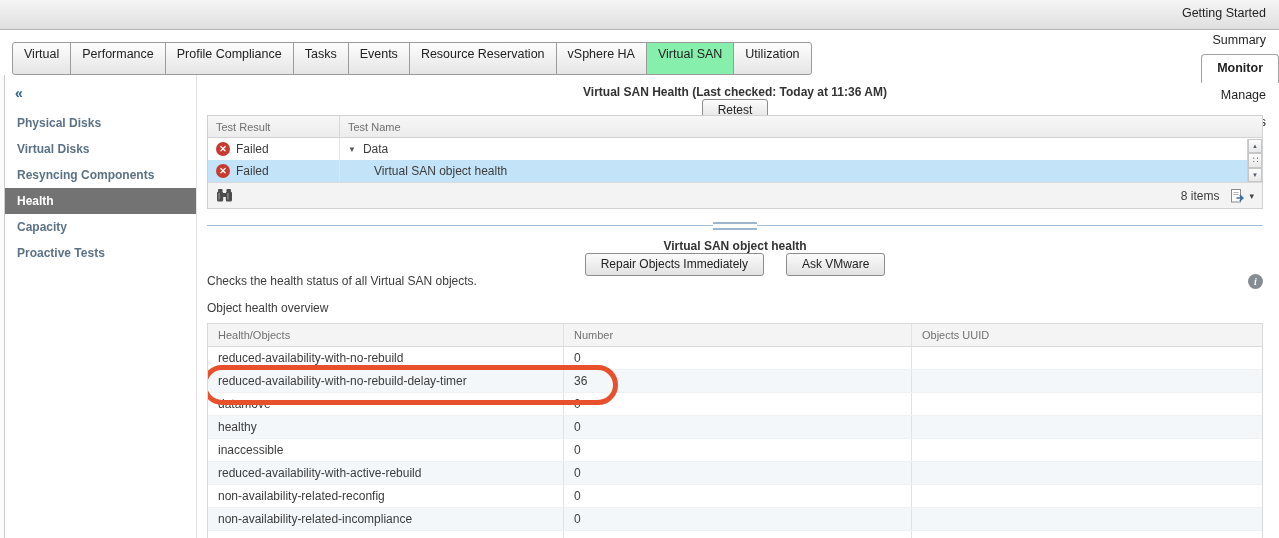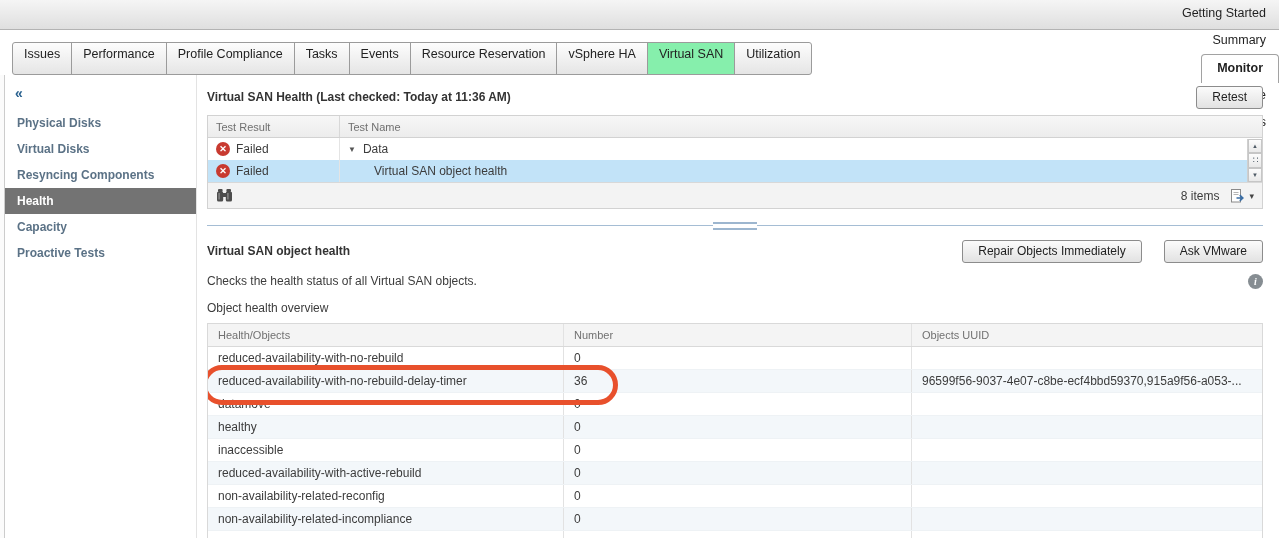--- a/index.html
+++ b/index.html
@@ -28,21 +28,21 @@
   .gutter  { width:5px; background:#fbfbfb; border-right:1px solid #cccccc; }
   .sidebar { width:192px; background:#fff; border-right:1px solid #e3e3e3; padding-top:8px; }
   .collapse-row { padding:2px 0 9px 10px; }
   .collapse-glyph { color:#29618f; font-weight:bold; font-size:14px; cursor:pointer; }
   .sideitem { padding:6px 4px 6px 12px; color:#5b7286; font-weight:bold; font-size:12px; cursor:pointer; }
   .sideitem.active { background:#737373; color:#fff; }
 
   .main { flex:1; min-width:0; padding:10px 16px 0 10px; position:relative; }
 
   
-  .panel-head { display:flex; align-items:center; justify-content:space-between; height:24px; }
+  .panel-head { display:flex; align-items:center; justify-content:space-between; height:24px;flex-direction:column; }
   .panel-title { font-weight:bold; color:#333; }
   .btn { border:1px solid #8c8c8c; background:linear-gradient(#fbfbfb,#e2e2e2); border-radius:3px;
          padding:3px 15px 4px; font-size:12px; color:#222; cursor:pointer; white-space:nowrap; }
   .btn-group { display:flex; gap:22px; }
 
   
   .grid1 { margin-top:6px; border:1px solid #d2d2d2; position:relative; }
   .g1head { display:flex; background:linear-gradient(#f7f7f7,#ececec);
             border-bottom:1px solid #d2d2d2; color:#707070; font-size:11px; height:22px; align-items:center; }
   .g1head .c1 { width:132px; padding-left:8px; border-right:1px solid #d8d8d8; height:100%; display:flex; align-items:center; }
@@ -103,21 +103,21 @@
 
   <div class="tabstrip">
     <div class="maintab">Getting Started</div>
     <div class="maintab">Summary</div>
     <div class="maintab active">Monitor</div>
     <div class="maintab">Manage</div>
     <div class="maintab">Related Objects</div>
   </div>
 
   <div class="toolbar">
-    <div class="tbtn">Issues</div>
+    <div class="tbtn">Virtual</div>
     <div class="tbtn">Performance</div>
     <div class="tbtn">Profile Compliance</div>
     <div class="tbtn">Tasks</div>
     <div class="tbtn">Events</div>
     <div class="tbtn">Resource Reservation</div>
     <div class="tbtn">vSphere HA</div>
     <div class="tbtn active">Virtual SAN</div>
     <div class="tbtn">Utilization</div>
   </div>
 
@@ -229,21 +229,20 @@
         </div>
 
         <div class="g2row">
           <div class="g2c1">reduced-availability-with-no-rebuild</div>
           <div class="g2c2">0</div>
           <div class="g2c3"></div>
         </div>
         <div class="g2row striped">
           <div class="g2c1">reduced-availability-with-no-rebuild-delay-timer</div>
           <div class="g2c2">36</div>
-          <div class="g2c3">96599f56-9037-4e07-c8be-ecf4bbd59370,915a9f56-a053-...</div>
         </div>
         <div class="g2row">
           <div class="g2c1">datamove</div>
           <div class="g2c2">0</div>
           <div class="g2c3"></div>
         </div>
         <div class="g2row striped">
           <div class="g2c1">healthy</div>
           <div class="g2c2">0</div>
           <div class="g2c3"></div>

